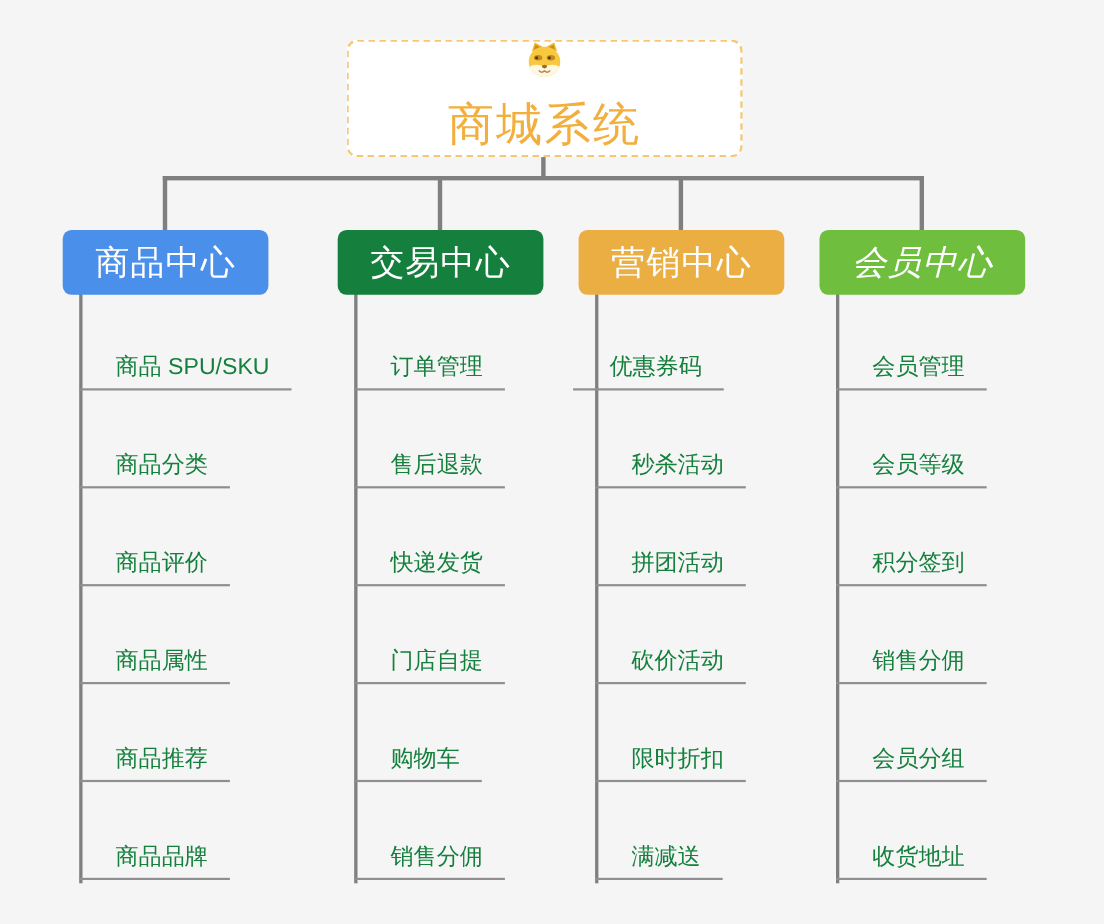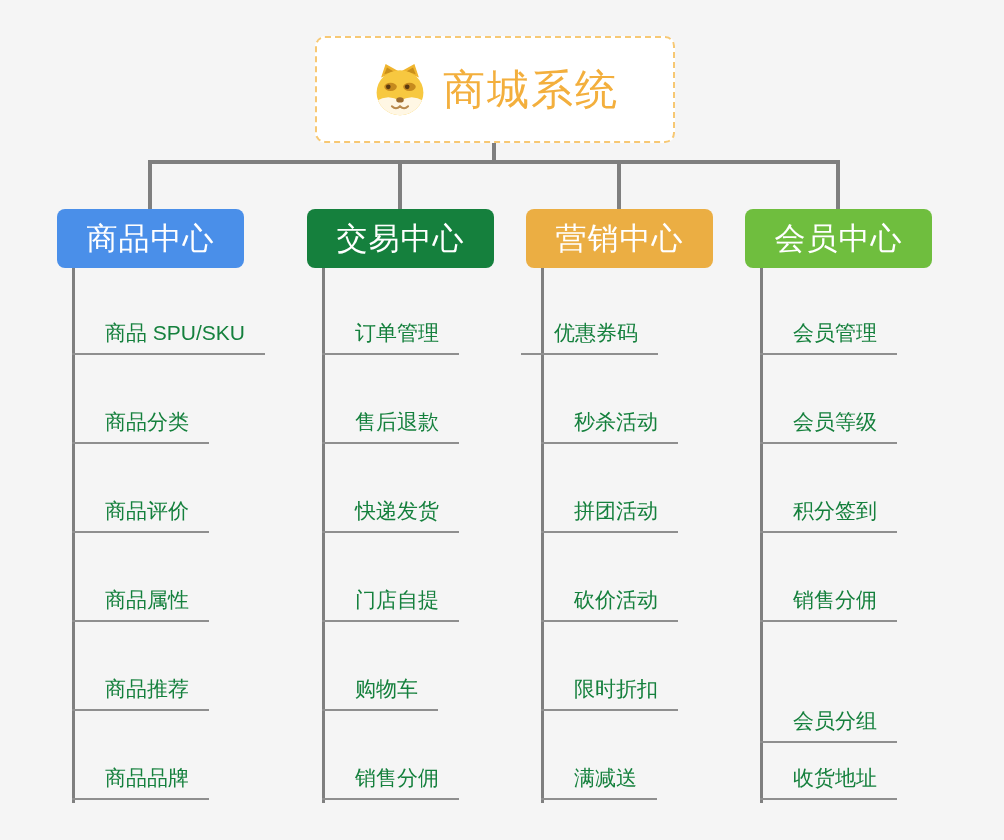--- a/index.html
+++ b/index.html
@@ -45,21 +45,21 @@
   <div class="line" style="left:148px;top:160px;width:4px;height:50px;"></div>
   <div class="line" style="left:398px;top:160px;width:4px;height:50px;"></div>
   <div class="line" style="left:617px;top:160px;width:4px;height:50px;"></div>
   <div class="line" style="left:836px;top:160px;width:4px;height:50px;"></div>
 
   <div class="line spine" style="left:72px;top:267px;height:536px;"></div>
   <div class="line spine" style="left:322px;top:267px;height:536px;"></div>
   <div class="line spine" style="left:541px;top:267px;height:536px;"></div>
   <div class="line spine" style="left:760px;top:267px;height:536px;"></div>
 
-  <div class="root" style="border-color: rgb(247, 200, 115);">
+  <div class="root" style="border-color: rgb(247, 200, 115); flex-direction: column;">
     <svg width="58" height="54" viewBox="0 0 64 60" aria-hidden="true">
       <path d="M11 16 L16 1 L30 9 Z" fill="#F0B52E"></path>
       <path d="M53 16 L48 1 L34 9 Z" fill="#F0B52E"></path>
       <path d="M14.5 12.5 L17.5 5 L25 9.5 Z" fill="#C98F1C"></path>
       <path d="M49.5 12.5 L46.5 5 L39 9.5 Z" fill="#C98F1C"></path>
       <ellipse cx="32" cy="33" rx="26" ry="25" fill="#F7C840"></ellipse>
       <clipPath id="headclip">
           <ellipse cx="32" cy="33" rx="26" ry="25"></ellipse>
         </clipPath>
       <path d="M6 42 Q19 34 32 42 Q45 34 58 42 L58 60 L6 60 Z" fill="#FFF7E4" clip-path="url(#headclip)"></path>
@@ -75,21 +75,21 @@
 
   <div class="branch" style="left: 57px; background-color: rgb(74, 143, 233);">
     <span>商品中心</span>
   </div>
   <div class="branch" style="left: 307px; background-color: #15803d;">
     <span>交易中心</span>
   </div>
   <div class="branch" style="left: 526px; background-color: rgb(235, 174, 67);">
     <span>营销中心</span>
   </div>
-  <div class="branch" style="left: 745px; background-color: rgb(111, 190, 62);">
+  <div class="branch" style="left: 745px; background-color: rgb(111, 190, 62); font-style: italic;">
     <span>会员中心</span>
   </div>
 
   <div class="leaf" style="left:72px;top:313px;">商品 SPU/SKU</div>
   <div class="leaf" style="left:72px;top:402px;">商品分类</div>
   <div class="leaf" style="left:72px;top:491px;">商品评价</div>
   <div class="leaf" style="left:72px;top:580px;">商品属性</div>
   <div class="leaf" style="left:72px;top:669px;">商品推荐</div>
   <div class="leaf" style="left:72px;top:758px;">商品品牌</div>
 
@@ -104,16 +104,16 @@
   <div class="leaf" style="left:541px;top:402px;">秒杀活动</div>
   <div class="leaf" style="left:541px;top:491px;">拼团活动</div>
   <div class="leaf" style="left:541px;top:580px;">砍价活动</div>
   <div class="leaf" style="left:541px;top:669px;">限时折扣</div>
   <div class="leaf" style="left:541px;top:758px;">满减送</div>
 
   <div class="leaf" style="left:760px;top:313px;">会员管理</div>
   <div class="leaf" style="left:760px;top:402px;">会员等级</div>
   <div class="leaf" style="left:760px;top:491px;">积分签到</div>
   <div class="leaf" style="left:760px;top:580px;">销售分佣</div>
-  <div class="leaf" style="left:760px;top:669px;margin-top:32px;">会员分组</div>
+  <div class="leaf" style="left:760px;top:669px;">会员分组</div>
   <div class="leaf" style="left:760px;top:758px;">收货地址</div>
 
 </div>
 
 </body></html>

